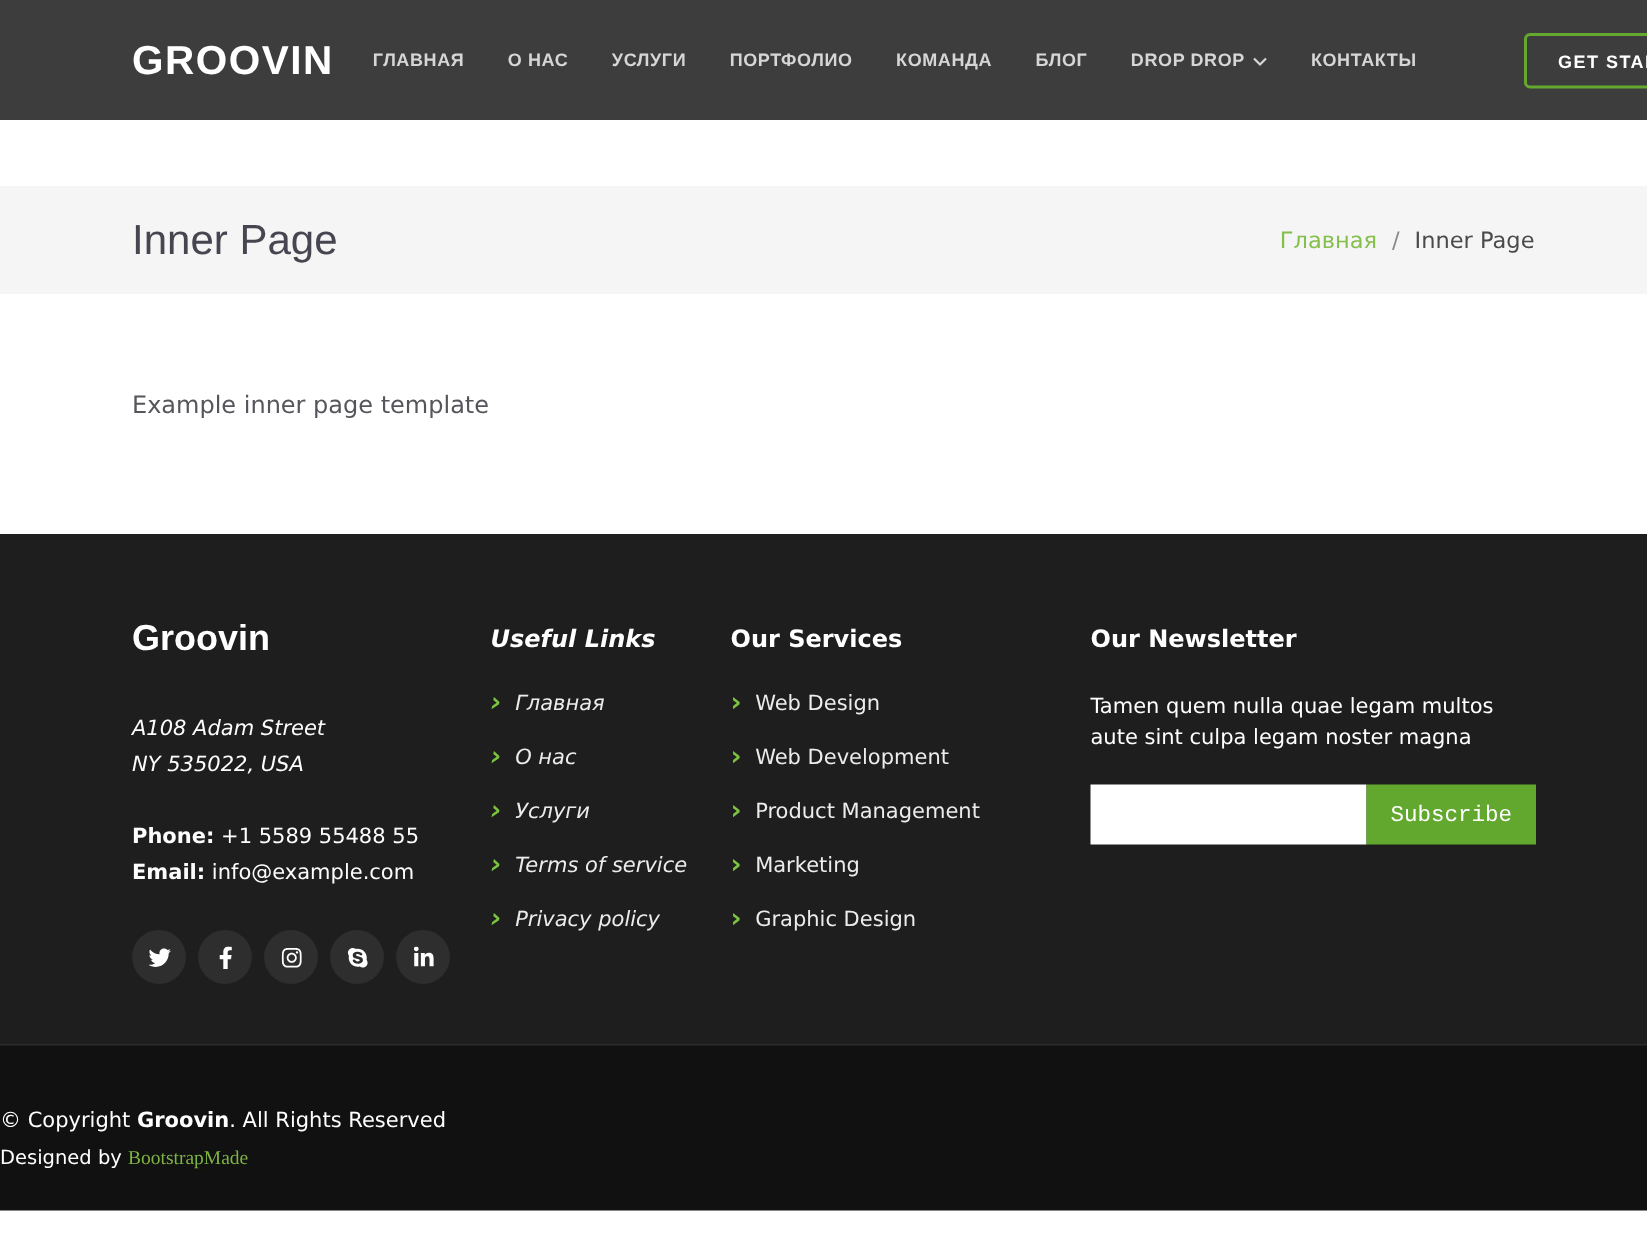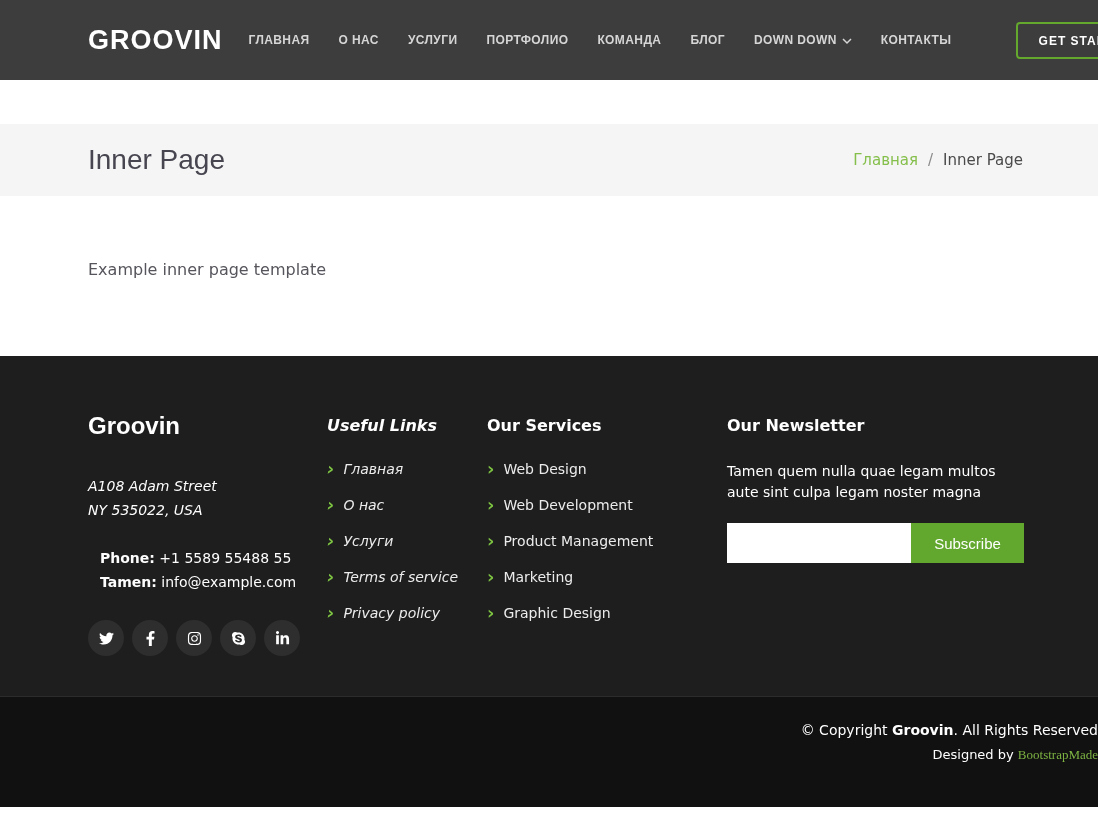--- a/index.html
+++ b/index.html
@@ -64,21 +64,21 @@
   .fcol-links { width: 160px; font-style: italic; }
   .fcol-services { width: 240px; }
   .fcol-news { width: 297px; }
   .footer-brand {
     color: #ffffff; font-family: "Liberation Sans", sans-serif;
     font-size: 24px; font-weight: 700; margin-top: -4px;
   }
   .f-heading { color: #ffffff; font-size: 16px; font-weight: 700; }
   .f-address { margin-top: 34px; font-size: 14px; line-height: 24px; color: #fdfdfd; font-style: italic; }
   .f-contact { margin-top: 24px; font-size: 14px; line-height: 24px; color: #fdfdfd; }
-  .f-contact b { font-weight: 700; margin-left: 12px; }
+  .f-contact b { font-weight: 700; }
   .social-row { display: flex; gap: 8px; margin-top: 26px; }
   .social-link {
     width: 36px; height: 36px; border-radius: 50%; background: #2e2e2e;
     display: flex; align-items: center; justify-content: center; cursor: pointer;
   }
   .social-link svg { fill: #ffffff; width: 15px; height: 15px; }
 
   .f-list { list-style: none; margin-top: 16px; }
   .f-list li { padding: 10px 0; display: flex; align-items: center; }
   .chevron-right-icon { color: #7dc342; font-size: 18px; line-height: 14px; margin-right: 9px; font-weight: 700; }
@@ -86,28 +86,28 @@
   .f-list li a { color: #ececec; font-size: 14px; cursor: pointer; }
 
   .news-text { margin-top: 26px; font-size: 14px; line-height: 21px; color: #ffffff; width: 297px; }
   .newsletter-form { display: flex; margin-top: 20px; width: 297px; height: 40px; }
   .newsletter-form input {
     flex: 1; min-width: 0; border: none; outline: none; background: #ffffff;
     padding: 0 12px; font-size: 14px; font-family: "DejaVu Sans", sans-serif;
   }
   .newsletter-form button {
     width: 113px; border: none; background: #62a82f; color: #ffffff;
-    font-size: 15px; font-family: Liberation Sans, sans-serif; cursor: pointer;
+    font-size: 15px; font-family: Liberation Mono, monospace; cursor: pointer;
   }
 
   
   .copyright {
     height: 111px; background: #111111; border-top: 1px solid #2c2c2c;
-    display: flex; flex-direction: column; align-items: flex-end;
-    padding-top: 25px; gap: 9px;
+    display: flex; flex-direction: column; align-items: flex-start;
+    padding-top: 42px; gap: 9px;
   }
   .copy-line { color: #ffffff; font-size: 14px; }
   .copy-line b { font-weight: 700; }
   .credits-line { color: #ffffff; font-size: 13px; }
   .credits-line a { color: #7cb342; cursor: pointer; font-family: Liberation Serif, serif; }
 </style>
 </head>
 <body>
 
 <header class="navbar">
@@ -126,21 +126,21 @@
         <a>ПОРТФОЛИО</a>
       </li>
     <li>
         <a>КОМАНДА</a>
       </li>
     <li>
         <a>БЛОГ</a>
       </li>
     <li>
       <a>
-        <span>DOWN DOWN</span>
+        <span>DROP DROP</span>
         <svg class="chevron-down" viewBox="0 0 10 10">
             <polyline points="1,3 5,7 9,3"></polyline>
           </svg>
       </a>
     </li>
     <li>
         <a>КОНТАКТЫ</a>
       </li>
   </ul>
   <button class="cta-btn">GET STARTED</button>
@@ -163,21 +163,21 @@
   <div class="footer-cols">
 
     <div class="fcol-about">
       <h3 class="footer-brand">Groovin</h3>
       <div class="f-address">
         <div>A108 Adam Street</div>
         <div>NY 535022, USA</div>
       </div>
       <div class="f-contact">
         <div><b>Phone:</b><span> +1 5589 55488 55</span></div>
-        <div><b>Tamen:</b><span> info@example.com</span></div>
+        <div><b>Email:</b><span> info@example.com</span></div>
       </div>
       <div class="social-row">
         <a class="social-link">
           <svg viewBox="0 0 512 512">
               <path d="M459.37 151.716c.325 4.548.325 9.097.325 13.645 0 138.72-105.583 298.558-298.558 298.558-59.452 0-114.68-17.219-161.137-47.106 8.447.974 16.568 1.299 25.34 1.299 49.055 0 94.213-16.568 130.274-44.832-46.132-.975-84.792-31.188-98.112-72.772 6.498.974 12.995 1.624 19.818 1.624 9.421 0 18.843-1.3 27.614-3.573-48.081-9.747-84.143-51.98-84.143-102.985v-1.299c13.969 7.797 30.214 12.67 47.431 13.319-28.264-18.843-46.781-51.005-46.781-87.391 0-19.492 5.197-37.36 14.294-52.954 51.655 63.675 129.3 105.258 216.365 109.807-1.624-7.797-2.599-15.918-2.599-24.04 0-57.828 46.782-104.934 104.934-104.934 30.213 0 57.502 12.67 76.67 33.137 23.715-4.548 46.456-13.32 66.599-25.34-7.798 24.366-24.366 44.833-46.132 57.827 21.117-2.273 41.584-8.122 60.426-16.243-14.292 20.791-32.161 39.308-52.628 54.253z"></path>
             </svg>
         </a>
         <a class="social-link">
           <svg viewBox="0 0 320 512">
               <path d="M279.14 288l14.22-92.66h-88.91v-60.13c0-25.35 12.42-50.06 52.24-50.06h40.42V6.26S260.43 0 225.36 0c-73.22 0-121.08 44.38-121.08 124.72v70.62H22.89V288h81.39v224h100.17V288z"></path>

